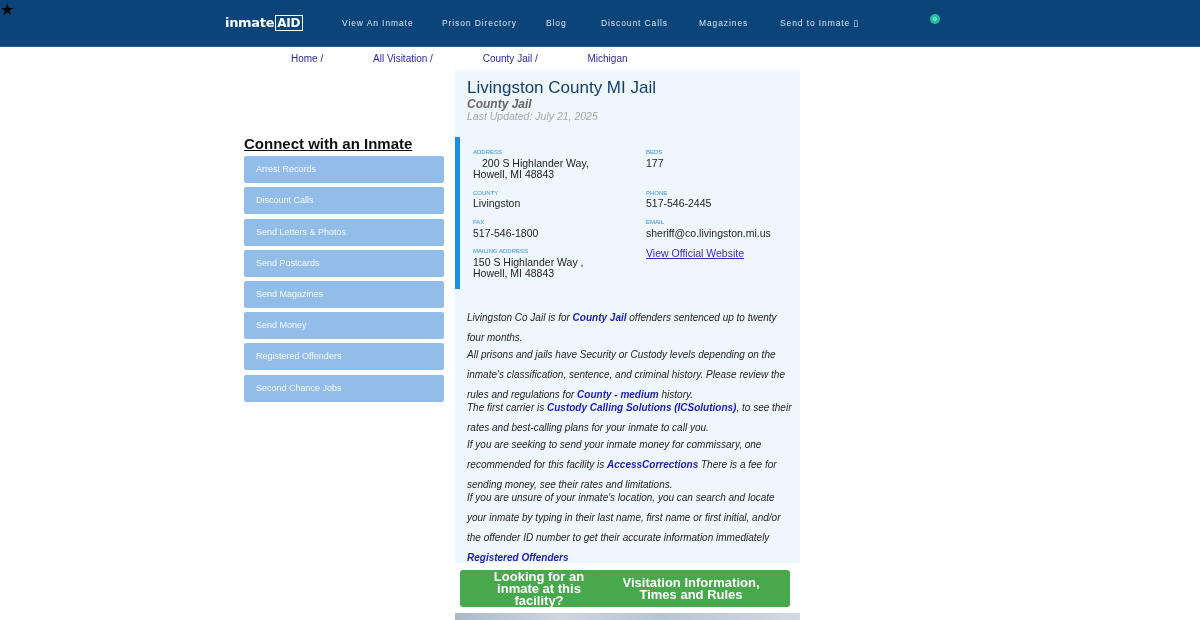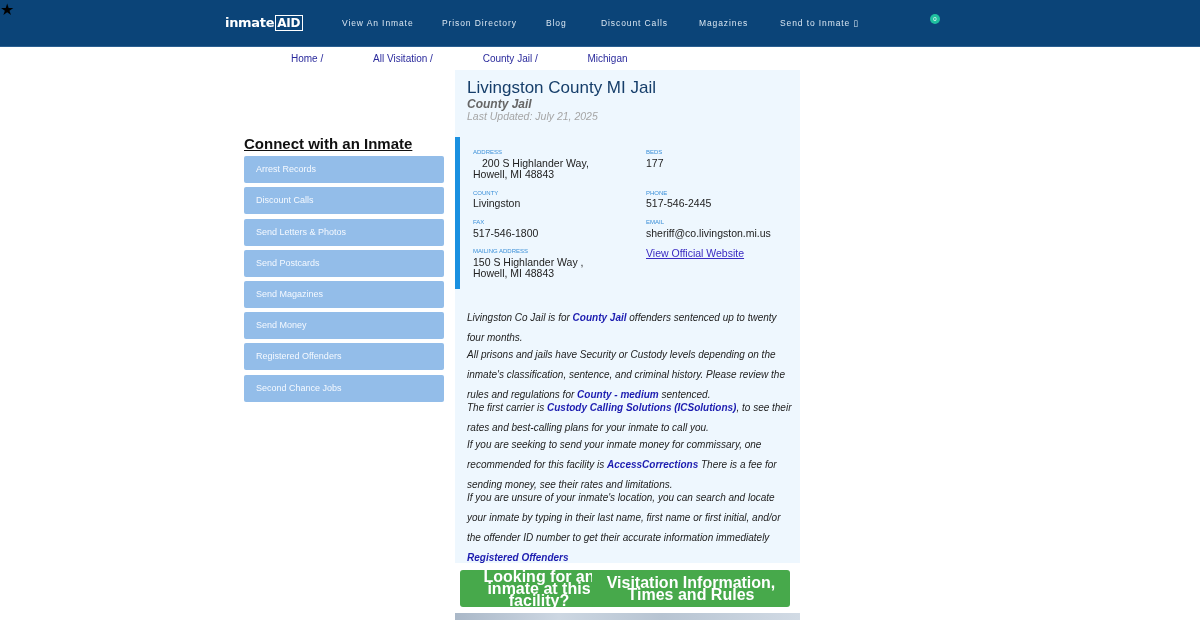--- a/index.html
+++ b/index.html
@@ -17,21 +17,21 @@
     .panel { position: absolute; left: 455px; top: 70px; width: 345px; height: 493px; background: #eef7fe; }
     .title { position: absolute; left: 467px; top: 78px; font-size: 17px; font-weight: normal; color: #163e6a; }
     .subtitle { position: absolute; left: 467px; top: 97px; font-size: 12px; font-style: italic; font-weight: bold; color: #666; }
     .updated { position: absolute; left: 467px; top: 110px; font-size: 10.5px; font-style: italic; color: #a5a5a5; }
     .infobar { position: absolute; left: 455px; top: 137px; width: 5px; height: 152px; background: #1a90e0; }
     .lbl { position: absolute; font-size: 6px; color: #3a8fd8; text-transform: uppercase; }
     .val { position: absolute; font-size: 10.5px; color: #222; line-height: 11.5px; }
     .link { color: #3a2ac2; text-decoration: underline; }
     .para { position: absolute; left: 467px; width: 325px; font-size: 10px; font-style: italic; color: #222; line-height: 20px; }
     .para b { color: #1c1cb0; font-weight: bold; }
-    .green-btn { position: absolute; top: 570px; height: 37px; background: #47a94b; border-radius: 3px; color: #fff; font-size: 16px; font-weight: bold; text-align: center; line-height: 12px; display: flex; align-items: center; justify-content: center; padding: 0 10px; }
+    .green-btn { position: absolute; top: 570px; height: 37px; background: #47a94b; border-radius: 3px; color: #fff; font-size: 13px; font-weight: bold; text-align: center; line-height: 12px; display: flex; align-items: center; justify-content: center; padding: 0 16px; }
     .photo { position: absolute; left: 455px; top: 613px; width: 345px; height: 7px; background: linear-gradient(90deg, #aab8c8, #cdd7e2 30%, #b7c4d2 60%, #d2dbe5); }
   </style>
 </head>
 <body>
 
 <div class="topbar">
   <div class="logo"><span>inmate</span><span class="aid">AID</span></div>
   <span class="star">★</span>
   <div class="nav" style="left:342px">View An Inmate</div>
   <div class="nav" style="left:442px">Prison Directory</div>
@@ -74,21 +74,21 @@
 <div class="lbl" style="left:473px;top:219px">Fax</div>
 <div class="val" style="left:473px;top:228px">517-546-1800</div>
 <div class="lbl" style="left:646px;top:219px">Email</div>
 <div class="val" style="left:646px;top:228px">sheriff@co.livingston.mi.us</div>
 <div class="lbl" style="left:473px;top:248px">Mailing Address</div>
 <div class="val" style="left:473px;top:257px">150 S Highlander Way ,</div>
 <div class="val" style="left:473px;top:268px">Howell, MI 48843</div>
 <div class="val link" style="left:646px;top:248px">View Official Website</div>
 
 <div class="para" style="top:308px"><span>Livingston Co Jail is for </span><b>County Jail</b><span> offenders sentenced up to twenty four months.</span></div>
-<div class="para" style="top:345px"><span>All prisons and jails have Security or Custody levels depending on the inmate's classification, sentence, and criminal history. Please review the rules and regulations for </span><b>County - medium</b><span> sentenced.</span></div>
+<div class="para" style="top:345px"><span>All prisons and jails have Security or Custody levels depending on the inmate's classification, sentence, and criminal history. Please review the rules and regulations for </span><b>County - medium</b><span> history.</span></div>
 <div class="para" style="top:398px"><span>The first carrier is </span><b>Custody Calling Solutions (ICSolutions)</b><span>, to see their rates and best-calling plans for your inmate to call you.</span></div>
 <div class="para" style="top:435px"><span>If you are seeking to send your inmate money for commissary, one recommended for this facility is </span><b>AccessCorrections</b><span> There is a fee for sending money, see their rates and limitations.</span></div>
 <div class="para" style="top:488px"><span>If you are unsure of your inmate's location, you can search and locate your inmate by typing in their last name, first name or first initial, and/or the offender ID number to get their accurate information immediately </span><b>Registered Offenders</b></div>
 
 <div class="green-btn" style="left:460px;width:158px">Looking for an inmate at this facility?</div>
 <div class="green-btn" style="left:592px;width:198px">Visitation Information, Times and Rules</div>
 
 <div class="photo"></div>
 
 </body></html>

